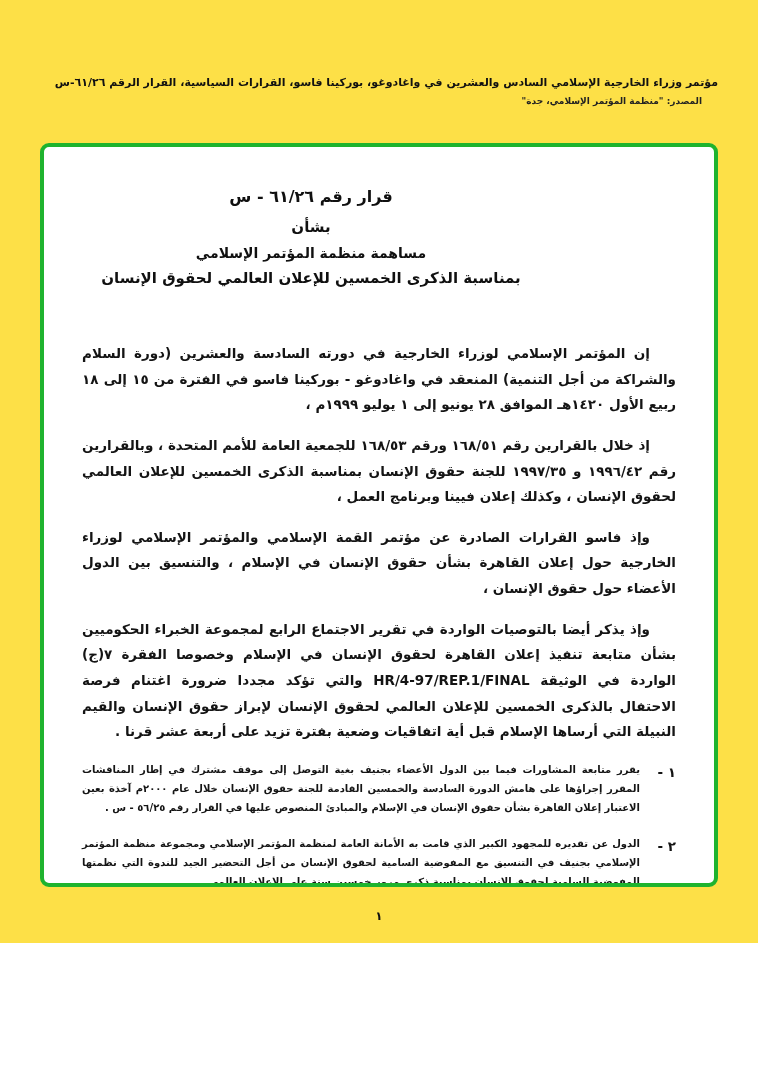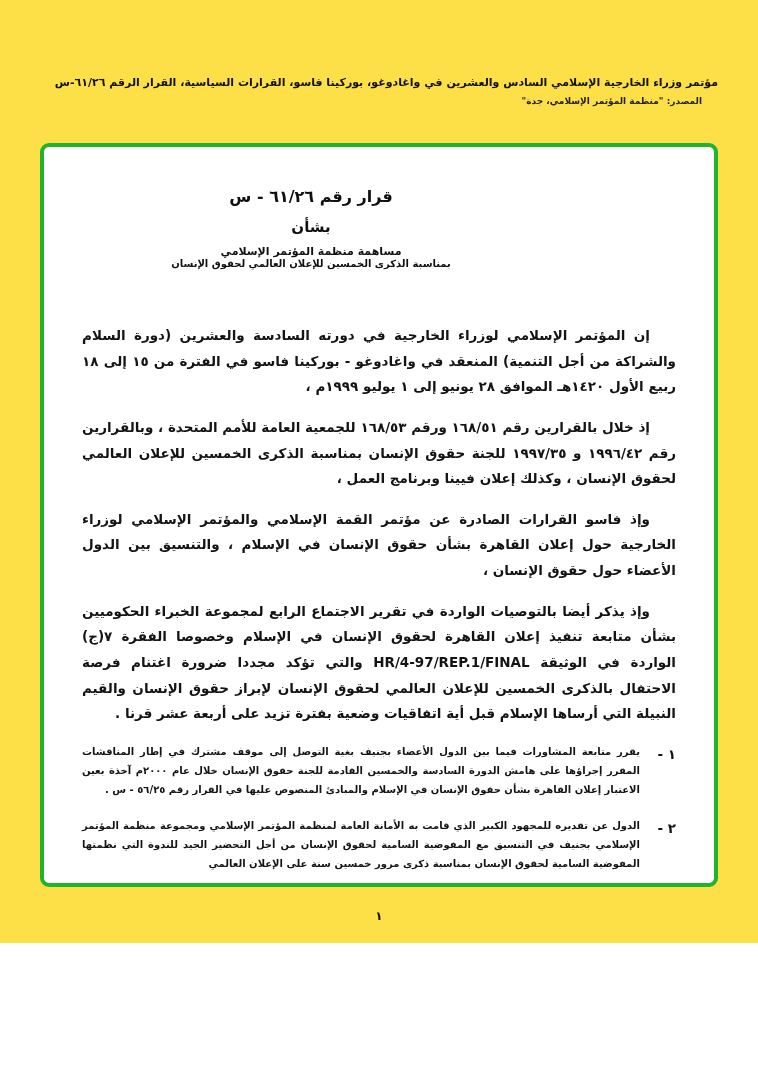--- a/index.html
+++ b/index.html
@@ -59,22 +59,22 @@
   
   .title-block {
     width: 430px;
     margin: 6px 150px 54px auto;
     text-align: center;
     font-weight: bold;
     color: #101010;
   }
   .title-line-1 { font-size: 16px; margin-bottom: 12px; letter-spacing: 0.5px; }
   .title-line-2 { font-size: 15px; margin-bottom: 9px; }
-  .title-line-3 { font-size: 11px; }
-  .title-line-4 { font-size: 10px; }
+  .title-line-3 { font-size: 14px; margin-bottom: 8px; }
+  .title-line-4 { font-size: 15px; }
   
   .body-text p.para {
     font-size: 13.5px;
     line-height: 1.9;
     font-weight: bold;
     text-align: justify;
     margin: 0 0 15px 0;
     text-indent: 26px;
     color: #141414;
   }

